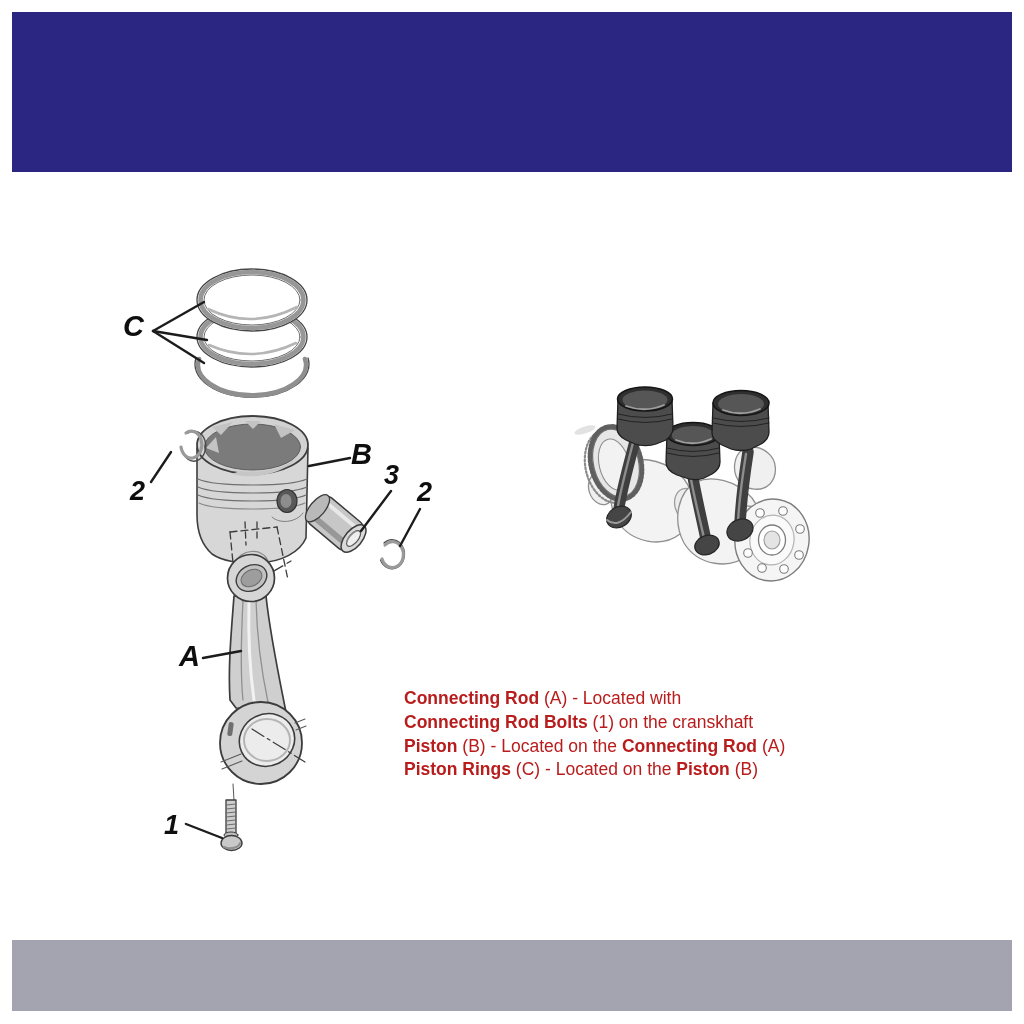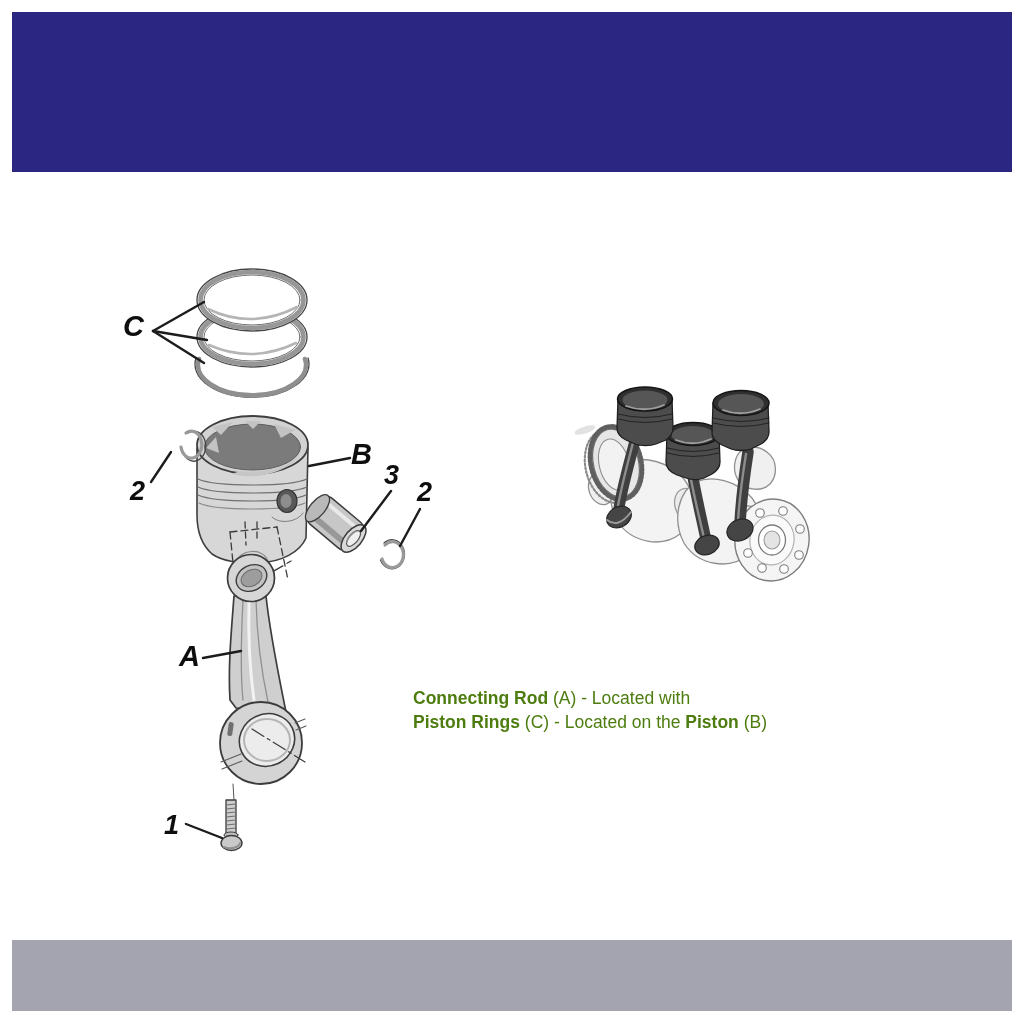--- a/index.html
+++ b/index.html
@@ -9,21 +9,21 @@
     font-family:"Liberation Sans",sans-serif;
   }
   .banner{position:absolute;left:12px;width:1000px}
   .banner-top{top:12px;height:160px;background:#2a2682}
   .banner-bottom{top:940px;height:71px;background:#a3a4b0}
   svg.illu{position:absolute;left:0;top:0}
   .callout{
     position:absolute;font-weight:bold;font-style:italic;
     color:#0e0e0e;line-height:1;letter-spacing:0;
   }
-  .description{position:absolute;left:413px;top:687px;color:#4d7c0f}
+  .description{position:absolute;left:404px;top:687px;color:#b91c1c}
   .description p{margin:0;font-size:17.5px;line-height:23.8px;white-space:nowrap}
   .description b{font-weight:bold}
 </style>
 </head>
 <body>
 
 <div class="banner banner-top" style="background: rgb(42, 38, 130);"></div>
 
 <svg class="illu" width="1024" height="1024" viewBox="0 0 1024 1024">
 
@@ -222,16 +222,18 @@
 <span class="callout" style="left:123px;top:312px;font-size:29px">C</span>
 <span class="callout" style="left:351px;top:440px;font-size:29px">B</span>
 <span class="callout" style="left:384px;top:462px;font-size:27px">3</span>
 <span class="callout" style="left:130px;top:478px;font-size:27px">2</span>
 <span class="callout" style="left:417px;top:479px;font-size:27px">2</span>
 <span class="callout" style="left:179px;top:642px;font-size:29px">A</span>
 <span class="callout" style="left:164px;top:812px;font-size:27px">1</span>
 
 <div class="description">
     <p><b>Connecting Rod</b><span> (A) - Located with</span></p>
+    <p><b>Connecting Rod Bolts</b><span> (1) on the cranskhaft</span></p>
+    <p><b>Piston</b><span> (B) - Located on the </span><b>Connecting Rod</b><span> (A)</span></p>
     <p><b>Piston Rings</b><span> (C) - Located on the </span><b>Piston</b><span> (B)</span></p>
   </div>
 
 <div class="banner banner-bottom" style="background: rgb(163, 164, 176);"></div>
 
 </body></html>

